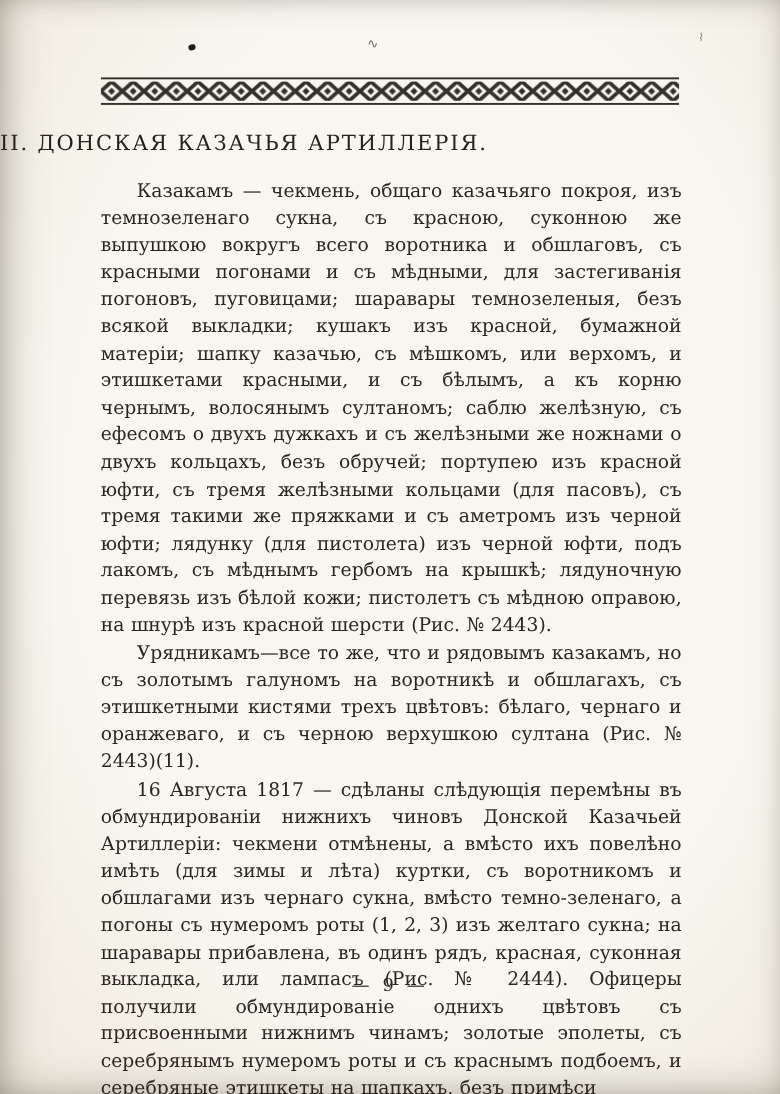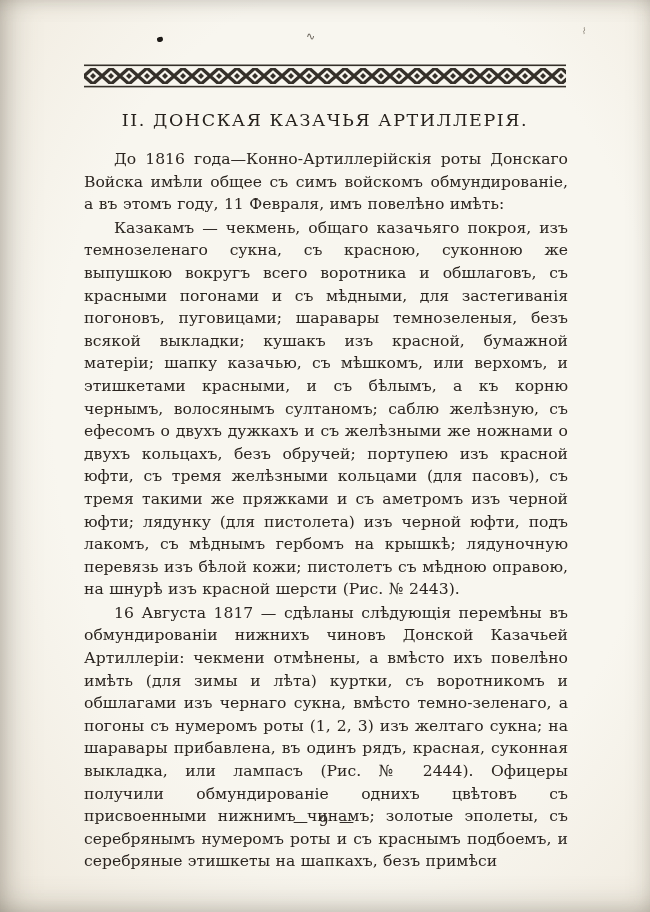--- a/index.html
+++ b/index.html
@@ -32,21 +32,20 @@
   }
   .corner-mark{
     position:absolute;right:64px;top:26px;
     font-size:9px;color:#8d867a;transform:rotate(8deg);
   }
   .band-wrap{
     position:absolute;left:84px;top:64px;width:482px;height:24px;
   }
   .title{
     position:absolute;left:0;right:0;top:110px;
-    text-align:center;
     font-size:17.5px;
     letter-spacing:1.6px;
     font-weight:500;
     color:#26211c;
   }
   .text-block{
     position:absolute;left:84px;top:148px;width:484px;
   }
   .text-block p{
     margin:0;
@@ -86,20 +85,20 @@
       </defs>
       <rect x="0" y="0.5" width="482" height="1.6" fill="#35302a"></rect>
       <rect x="0" y="4" width="482" height="16" fill="url(#braid)"></rect>
       <rect x="0" y="21.8" width="482" height="1.6" fill="#35302a"></rect>
     </svg>
   </div>
 
   <div class="title">II. ДОНСКАЯ КАЗАЧЬЯ АРТИЛЛЕРІЯ.</div>
 
   <div class="text-block">
-      <p><span>До 1816 года—Конно-Артиллерійскія роты Донскаго Войска имѣли общее съ симъ войскомъ обмундированіе, а въ этомъ году, 11 Февраля, имъ повелѣно имѣть:</span></p>
       <p><span class="it">Казакамъ — чекмень,</span><span> общаго казачьяго покроя, изъ темнозеленаго сукна, съ красною, суконною же выпушкою вокругъ всего воротника и обшлаговъ, съ красными погонами и съ мѣдными, для застегиванія погоновъ, пуговицами; </span><span class="it">шаравары</span><span> темнозеленыя, безъ всякой выкладки; </span><span class="it">кушакъ</span><span> изъ красной, бумажной матеріи; </span><span class="it">шапку</span><span> казачью, съ мѣшкомъ, или верхомъ, и этишкетами красными, и съ бѣлымъ, а къ корню чернымъ, волосянымъ султаномъ; </span><span class="it">саблю</span><span> желѣзную, съ ефесомъ о двухъ дужкахъ и съ желѣзными же ножнами о двухъ кольцахъ, безъ обручей; </span><span class="it">портупею</span><span> изъ красной юфти, съ тремя желѣзными кольцами (для пасовъ), съ тремя такими же пряжками и съ аметромъ изъ черной юфти; </span><span class="it">лядунку</span><span> (для пистолета) изъ черной юфти, подъ лакомъ, съ мѣднымъ гербомъ на крышкѣ; </span><span class="it">лядуночную перевязь</span><span> изъ бѣлой кожи; </span><span class="it">пистолетъ</span><span> съ мѣдною оправою, на шнурѣ изъ красной шерсти (Рис. № 2443).</span></p>
+      <p><span class="it">Урядникамъ</span><span>—все то же, что и рядовымъ казакамъ, но съ золотымъ галуномъ на воротникѣ и обшлагахъ, съ этишкетными кистями трехъ цвѣтовъ: бѣлаго, чернаго и оранжеваго, и съ черною верхушкою султана (Рис. № 2443)(11).</span></p>
       <p><span>16 Августа 1817 — сдѣланы слѣдующія перемѣны въ обмундированіи </span><span class="it">нижнихъ чиновъ</span><span> Донской Казачьей Артиллеріи: чекмени отмѣнены, а вмѣсто ихъ повелѣно имѣть (для зимы и лѣта) </span><span class="it">куртки</span><span>, съ воротникомъ и обшлагами изъ чернаго сукна, вмѣсто темно-зеленаго, а </span><span class="it">погоны</span><span> съ нумеромъ роты (1, 2, 3) изъ желтаго сукна; на шаравары прибавлена, въ одинъ рядъ, красная, суконная выкладка, или лампасъ (Рис. № 2444). </span><span class="it">Офицеры</span><span> получили обмундированіе однихъ цвѣтовъ съ присвоенными нижнимъ чинамъ; золотые эполеты, съ серебрянымъ нумеромъ роты и съ краснымъ подбоемъ, и серебряные этишкеты на шапкахъ, безъ примѣси</span></p>
     </div>
 
   <div class="pagenum">—  9  —</div>
 
 </div>
 
 </body></html>

